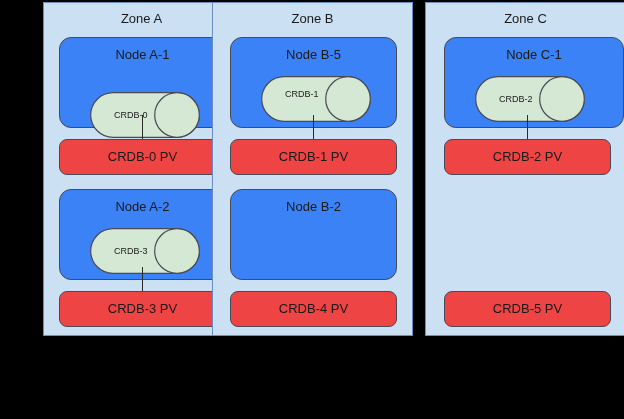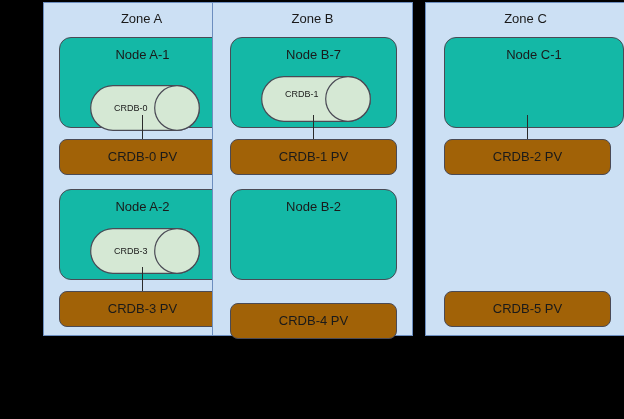--- a/index.html
+++ b/index.html
@@ -31,38 +31,38 @@
     left: 0;
     right: 0;
     top: 8px;
     text-align: center;
     font-size: 13px;
     color: #1a1a1a;
     line-height: 16px;
   }
   .node {
     position: absolute;
-    background: #14b8a6;
+    background: #3b82f6;
     border: 1px solid #4a4a55;
     border-radius: 12px;
     box-sizing: border-box;
   }
   .node-title {
     position: absolute;
     left: 0;
     right: 0;
     top: 9px;
     text-align: center;
     font-size: 13px;
     color: #1a1a1a;
     line-height: 16px;
   }
   .pv {
     position: absolute;
-    background: #a16207;
+    background: #ef4444;
     border: 1px solid #4a4a55;
     border-radius: 8px;
     box-sizing: border-box;
     display: flex;
     align-items: center;
     justify-content: center;
   }
   .pv-label {
     font-size: 13px;
     color: #1a1a1a;
@@ -96,21 +96,21 @@
 </head>
 <body>
 
 <div id="canvas">
 
   <div class="zone" style="left:2px; top:2px; width:197px; height:334px;margin-left:41px;">
     <div class="zone-title">Zone A</div>
 
     <div class="node" style="left:15px; top:34px; width:167px; height:91px;">
       <div class="node-title">Node A-1</div>
-      <div class="cyl" style="left:30px; top:47px; width:110px; height:46px;text-decoration:underline;">
+      <div class="cyl" style="left:30px; top:54px; width:110px; height:46px;text-decoration:underline;">
         <svg width="110" height="46" viewBox="0 0 110 46">
           <path d="M 23,0.7 H 87 A 22.3,22.3 0 0 1 87,45.3 H 23 A 22.3,22.3 0 0 1 23,0.7 Z" fill="#D5E8D4" stroke="#4A4A55" stroke-width="1.2"></path>
           <ellipse cx="87" cy="23" rx="22.3" ry="22.3" fill="#D5E8D4" stroke="#4A4A55" stroke-width="1.2"></ellipse>
         </svg>
         <div class="cyl-label">CRDB-0</div>
       </div>
     </div>
 
     <div class="connector" style="left:98px; top:112px; height:24px;"></div>
 
@@ -133,50 +133,57 @@
 
     <div class="pv" style="left:15px; top:288px; width:167px; height:36px;">
       <span class="pv-label">CRDB-3 PV</span>
     </div>
   </div>
 
   <div class="zone" style="left:212px; top:2px; width:201px; height:334px;">
     <div class="zone-title">Zone B</div>
 
     <div class="node" style="left:17px; top:34px; width:167px; height:91px;">
-      <div class="node-title">Node B-7</div>
+      <div class="node-title">Node B-5</div>
       <div class="cyl" style="left:30px; top:38px; width:110px; height:36px;">
         <svg width="110" height="46" viewBox="0 0 110 46">
           <path d="M 23,0.7 H 87 A 22.3,22.3 0 0 1 87,45.3 H 23 A 22.3,22.3 0 0 1 23,0.7 Z" fill="#D5E8D4" stroke="#4A4A55" stroke-width="1.2"></path>
           <ellipse cx="87" cy="23" rx="22.3" ry="22.3" fill="#D5E8D4" stroke="#4A4A55" stroke-width="1.2"></ellipse>
         </svg>
         <div class="cyl-label">CRDB-1</div>
       </div>
     </div>
 
     <div class="connector" style="left:100px; top:112px; height:24px;"></div>
 
     <div class="pv" style="left:17px; top:136px; width:167px; height:36px;">
       <span class="pv-label">CRDB-1 PV</span>
     </div>
 
     <div class="node" style="left:17px; top:186px; width:167px; height:91px;">
       <div class="node-title">Node B-2</div>
     </div>
 
-    <div class="pv" style="left:17px; top:300px; width:167px; height:36px;">
+    <div class="pv" style="left:17px; top:288px; width:167px; height:36px;">
       <span class="pv-label">CRDB-4 PV</span>
     </div>
   </div>
 
   <div class="zone" style="left:425px; top:2px; width:201px; height:334px;">
     <div class="zone-title">Zone C</div>
 
     <div class="node" style="left:18px; top:34px; width:180px; height:91px;">
       <div class="node-title">Node C-1</div>
+      <div class="cyl" style="left:30px; top:38px; width:110px; height:46px;">
+        <svg width="110" height="46" viewBox="0 0 110 46">
+          <path d="M 23,0.7 H 87 A 22.3,22.3 0 0 1 87,45.3 H 23 A 22.3,22.3 0 0 1 23,0.7 Z" fill="#D5E8D4" stroke="#4A4A55" stroke-width="1.2"></path>
+          <ellipse cx="87" cy="23" rx="22.3" ry="22.3" fill="#D5E8D4" stroke="#4A4A55" stroke-width="1.2"></ellipse>
+        </svg>
+        <div class="cyl-label">CRDB-2</div>
+      </div>
     </div>
 
     <div class="connector" style="left:101px; top:112px; height:24px;"></div>
 
     <div class="pv" style="left:18px; top:136px; width:167px; height:36px;">
       <span class="pv-label">CRDB-2 PV</span>
     </div>
 
     <div class="pv" style="left:18px; top:288px; width:167px; height:36px;">
       <span class="pv-label">CRDB-5 PV</span>

